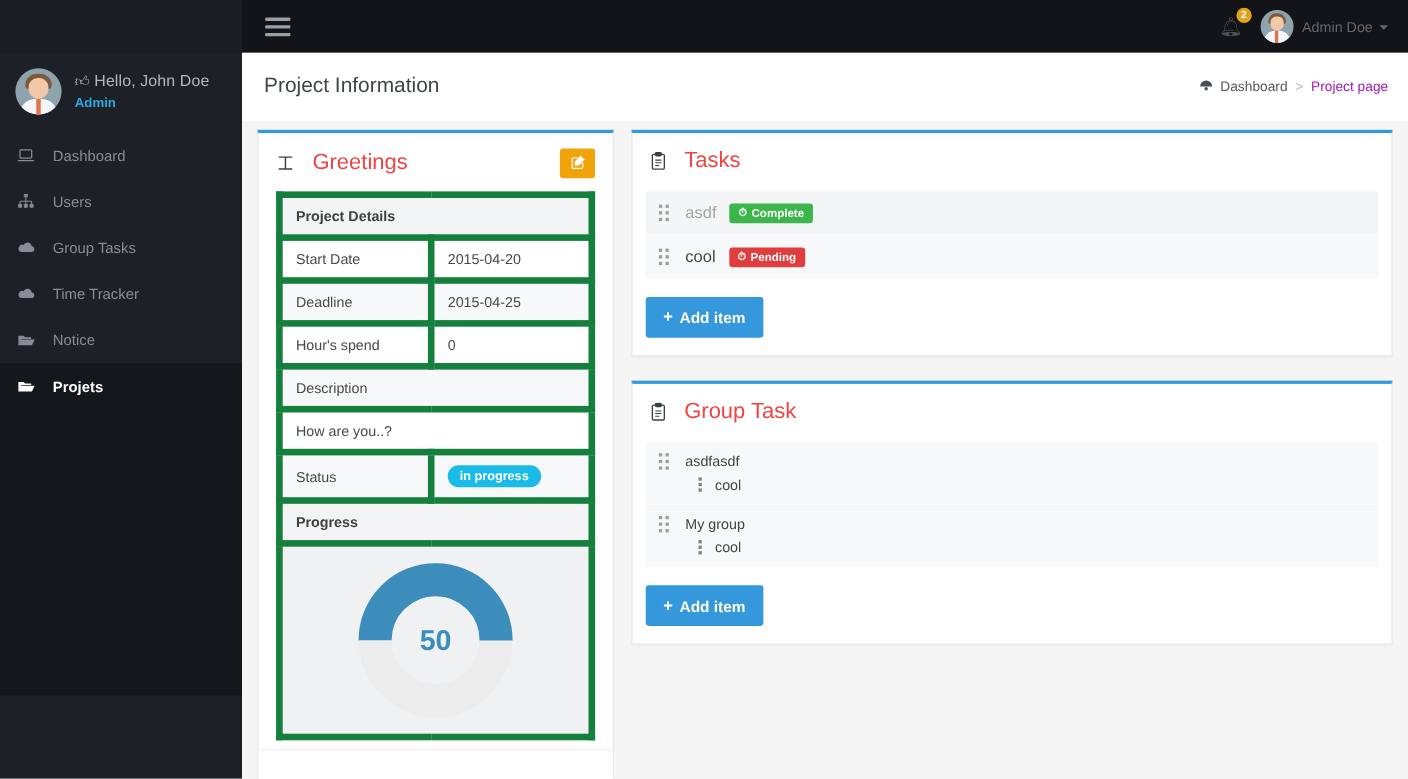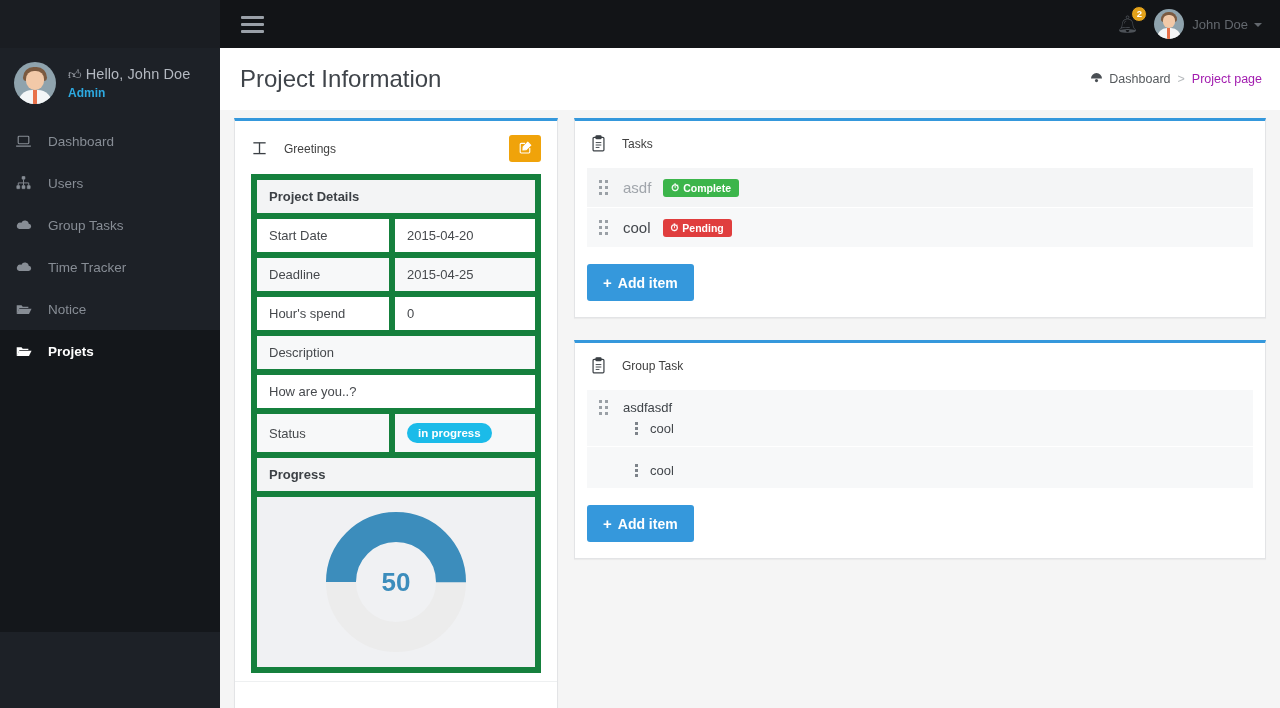--- a/index.html
+++ b/index.html
@@ -117,42 +117,42 @@
     border-top: 4px solid #63686e; vertical-align: middle;
   }
 
   
   .pagehead {
     position: absolute; left: 220px; top: 48px;
     width: 1060px; height: 62px; background: #ffffff;
     display: flex; align-items: center; justify-content: space-between;
     padding: 0 18px 0 20px;
   }
-  .page-title { font-size: 24px; color: #3f444a; font-weight: normal; }
+  .page-title { font-size: 19px; color: #3f444a; font-weight: normal; }
   .crumbs { display: flex; align-items: center; font-size: 12.5px; color: #7b8084; }
   .crumbs .dash-ico { margin-right: 6px; color: #4a4f54; font-size: 12px; }
   .crumbs a { color: #55595d; text-decoration: none; cursor: pointer; }
   .crumbs .sep { margin: 0 7px; color: #b5b9bc; }
   .crumbs .cur { color: #a21caf; }
 
   
   .content { position: absolute; left: 220px; top: 110px; width: 1060px; height: 598px; }
 
   .portlet {
     background: #ffffff;
     border: 1px solid #e3e4e6;
     border-top: 3px solid #3598dc;
     box-shadow: 0 1px 1px rgba(0,0,0,.04);
   }
   .portlet-head {
     display: flex; align-items: center;
     padding: 14px 16px 12px 16px;
   }
   .portlet-head .pico { color: #3b4045; margin-right: 16px; display:inline-flex; }
-  .portlet-title { font-size: 12px; color: #404040; }
+  .portlet-title { font-size: 20px; color: #ef4444; }
   .head-actions { margin-left: auto; }
   .btn-edit {
     width: 32px; height: 27px; background: #f0a30a; border: none; cursor: pointer;
     border-radius: 3px; color: #fff; display: flex; align-items: center;
     justify-content: center; font-size: 12px;
   }
 
   
   .col-left { position: absolute; left: 14px; top: 8px; width: 324px; }
   .greet-body { padding: 0 16px 8px 16px; }
@@ -327,21 +327,21 @@
         <span class="bell">🔔︎</span>
         <span class="badge-count">2</span>
       </div>
       <div class="avatar-sm">
         <div class="hair"></div>
           <div class="face"></div>
           <div class="body"></div>
           <div class="tie"></div>
       </div>
       <span class="tb-name">
-        <span>John Doe</span><i class="caret-dn"></i>
+        <span>Admin Doe</span><i class="caret-dn"></i>
       </span>
     </div>
   </header>
 
   <div class="pagehead">
     <h1 class="page-title">Project Information</h1>
     <div class="crumbs">
       <span class="dash-ico">
         <svg width="13" height="11" viewBox="0 0 14 12" fill="#4a4f54">
           <path d="M7 1.2A6 6 0 0 0 1 7.2h12A6 6 0 0 0 7 1.2z"></path>
@@ -527,20 +527,33 @@
             <div class="grp-sub">
               <span class="vgrip">
                   <i></i>
                   <i></i>
                   <i></i>
                 </span>
               <span class="grp-sub-txt">cool</span>
             </div>
           </div>
           <div class="grp-row">
+            <div class="grp-main">
+              <span class="grip">
+                <span class="gdots">
+                    <i></i>
+                    <i></i>
+                    <i></i>
+                    <i></i>
+                    <i></i>
+                    <i></i>
+                  </span>
+              </span>
+              <span class="grp-title">My group</span>
+            </div>
             <div class="grp-sub">
               <span class="vgrip">
                   <i></i>
                   <i></i>
                   <i></i>
                 </span>
               <span class="grp-sub-txt">cool</span>
             </div>
           </div>
         </div>

